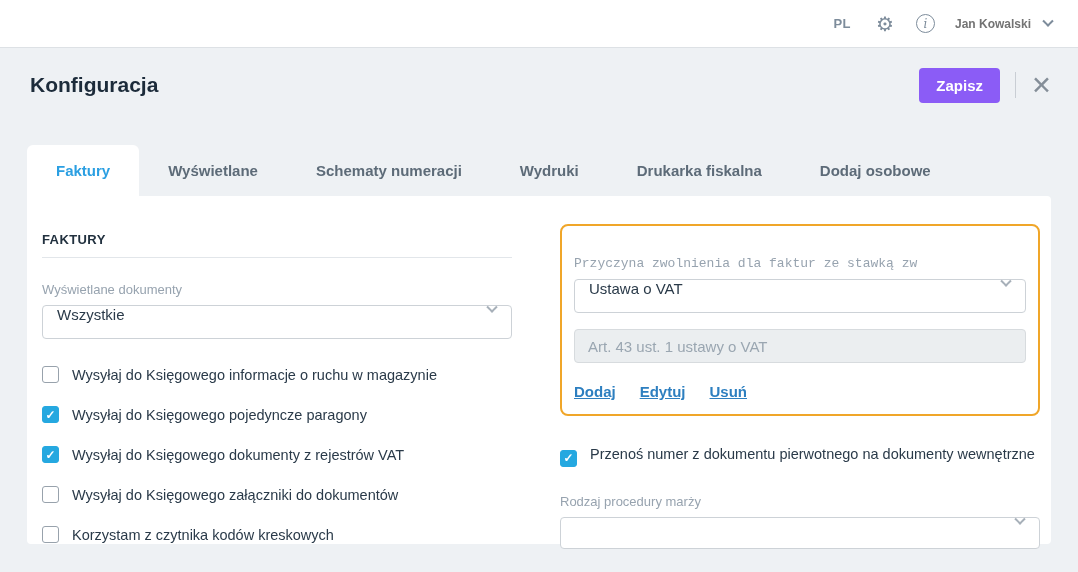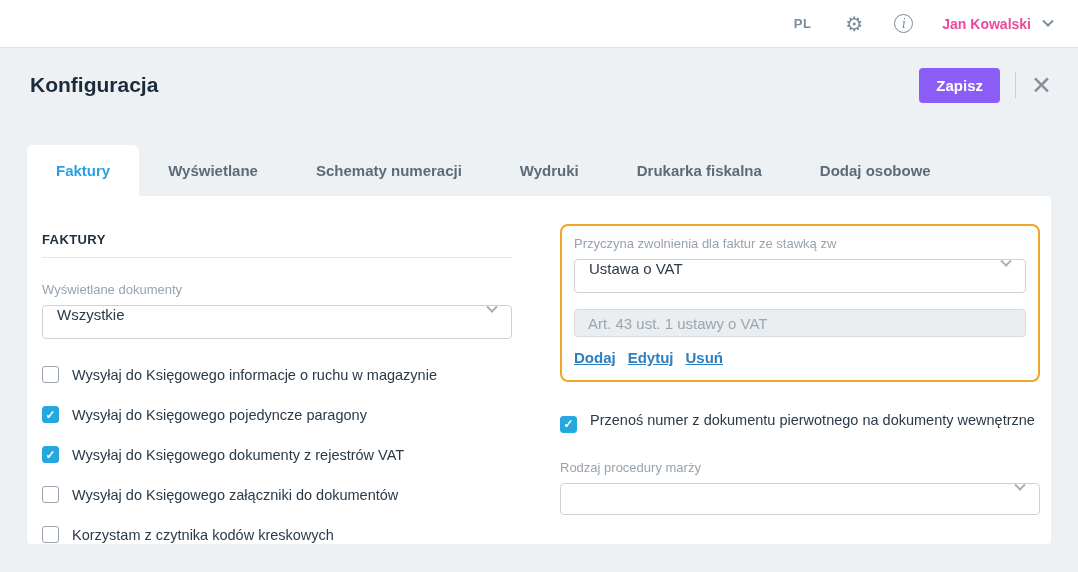--- a/index.html
+++ b/index.html
@@ -12,21 +12,21 @@
 
   
   .topbar {
     height: 48px;
     background: #ffffff;
     border-bottom: 1px solid #dde1e5;
     display: flex;
     align-items: center;
     justify-content: flex-end;
     padding-right: 26px;
-    gap: 12px;
+    gap: 3px;
   }
   .lang {
     font-size: 13px;
     font-weight: bold;
     color: #7d8c9b;
     letter-spacing: .5px;
     margin-right: 22px;
     cursor: pointer;
   }
   .icon-gear {
@@ -45,21 +45,21 @@
     font-style: italic;
     font-size: 12px;
     display: flex; align-items: center; justify-content: center;
     margin-right: 17px;
     cursor: pointer;
   }
   .user {
     display: flex; align-items: center; gap: 13px;
     cursor: pointer;
   }
-  .user-name { font-size: 14px; font-weight: 600; color: #ec4899; }
+  .user-name { font-size: 12px; font-weight: 600; color: #737373; }
   .chev {
     width: 8px; height: 8px;
     border-right: 2px solid #7d8c9b;
     border-bottom: 2px solid #7d8c9b;
     transform: rotate(45deg) translate(-2px,-2px);
   }
 
   
   .header {
     display: flex; align-items: center;
@@ -184,33 +184,33 @@
     border-color: #25a8e0;
     color: #ffffff;
   }
 
   
   .highlight-box {
     border: 2px solid #f0a629;
     border-radius: 8px;
     padding: 10px 12px 14px;
   }
-  .highlight-box .field-label { margin-top: 0; }
+  .highlight-box .field-label { margin-top: 20px; font-family: Liberation Mono, monospace; }
   .disabled-input {
     margin-top: 16px;
-    height: 28px;
+    height: 34px;
     background: #ebeef0;
     border: 1px solid #d7dbde;
     border-radius: 4px;
     display: flex; align-items: center;
     padding: 0 13px;
     font-size: 15px;
     color: #9aa6b1;
   }
-  .links { margin-top: 12px; display: flex; gap: 12px; }
+  .links { margin-top: 20px; display: flex; gap: 24px; }
   .links a {
     color: #2d7fc0;
     font-size: 15px;
     font-weight: 600;
     text-decoration: underline;
     cursor: pointer;
   }
 
   .transfer {
     margin-top: 28px;

